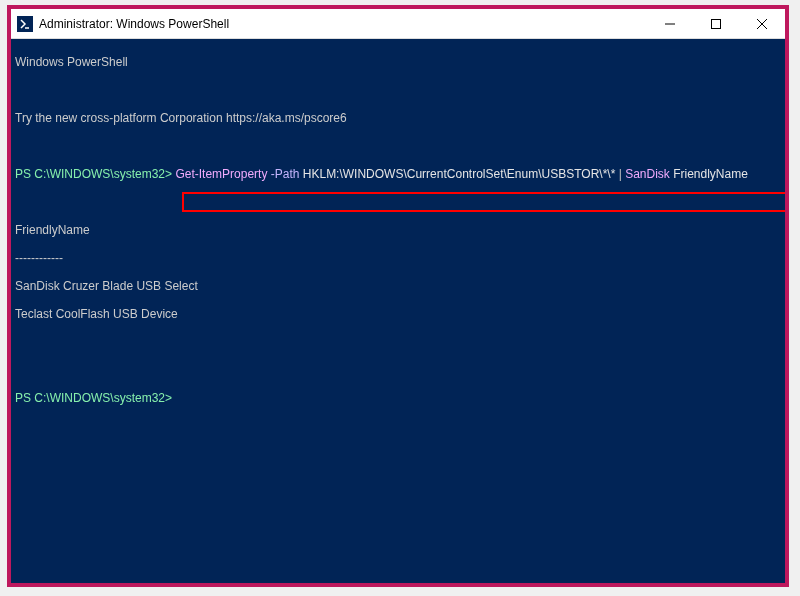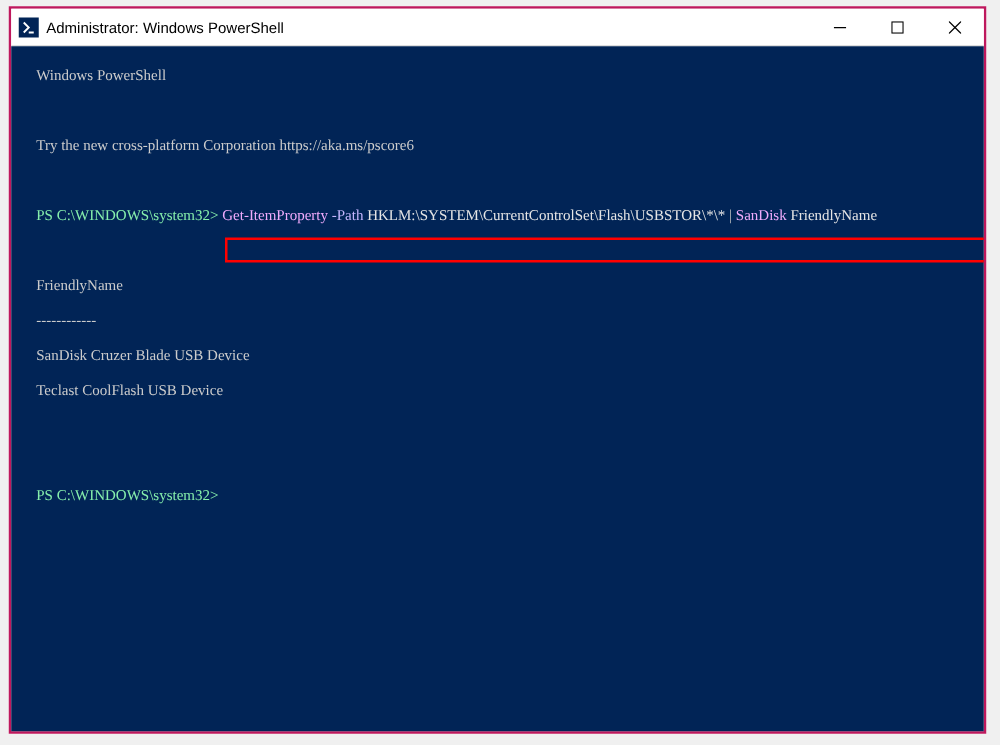--- a/index.html
+++ b/index.html
@@ -8,21 +8,21 @@
       height: 596px;
       font-family: "Segoe UI", Tahoma, sans-serif;
       background: #f0f0f0;
       overflow: hidden;
     }
     .window {
       position: absolute;
       top: 5px; left: 7px;
       width: 782px; height: 582px;
       background: #fff;
-      border: 2px solid #be185d;
+      border: 4px solid #be185d;
       display: flex;
       flex-direction: column;
     }
     .titlebar {
       height: 30px;
       background: #fff;
       display: flex;
       align-items: center;
       padding-left: 6px;
       border-bottom: 1px solid #ddd;
@@ -54,24 +54,24 @@
       background: transparent;
       border: none;
       font-family: inherit;
       color: #000;
     }
     .win-btn svg { stroke: #000; stroke-width: 1; fill: none; }
     .terminal {
       flex: 1;
       background: #012456;
       color: #cccccc;
-      font-family: Liberation Serif, serif;
+      font-family: Liberation Sans, sans-serif;
       font-size: 12px;
       line-height: 14px;
-      padding: 2px 20px;
+      padding: 2px 4px;
       letter-spacing: 0;
       overflow: hidden;
       white-space: pre;
     }
     .ln { display: block; min-height: 14px; }
     .cmdline { display: inline-block; position: relative; }
     .highlight-box {
       position: absolute;
       border: 2px solid #ff0000;
       pointer-events: none;
@@ -113,24 +113,24 @@
           </svg>
       </button>
     </div>
   </div>
 
   <div class="terminal" style="position:relative;">
 <span class="ln out">Windows PowerShell</span>
 <span class="ln"> </span>
 <span class="ln out">Try the new cross-platform Corporation https://aka.ms/pscore6</span>
 <span class="ln"> </span>
-<span class="ln"><span class="prompt">PS C:\WINDOWS\system32&gt;</span> <span class="cmdline" id="cmdline"><span class="tok-cmd">Get-ItemProperty</span> <span class="tok-param">-Path</span> <span class="tok-path">HKLM:\SYSTEM\CurrentControlSet\Flash\USBSTOR\*\*</span> <span class="tok-pipe">|</span> <span class="tok-cmd">SanDisk</span> <span class="tok-path">FriendlyName</span></span></span>
+<span class="ln"><span class="prompt">PS C:\WINDOWS\system32&gt;</span> <span class="cmdline" id="cmdline"><span class="tok-cmd">Get-ItemProperty</span> <span class="tok-param">-Path</span> <span class="tok-path">HKLM:\WINDOWS\CurrentControlSet\Enum\USBSTOR\*\*</span> <span class="tok-pipe">|</span> <span class="tok-cmd">SanDisk</span> <span class="tok-path">FriendlyName</span></span></span>
 <span class="ln"> </span>
 <span class="ln out">FriendlyName</span>
 <span class="ln out">------------</span>
-<span class="ln out">SanDisk Cruzer Blade USB Device</span>
+<span class="ln out">SanDisk Cruzer Blade USB Select</span>
 <span class="ln out">Teclast CoolFlash USB Device</span>
 <span class="ln"> </span>
 <span class="ln"> </span>
 <span class="ln"><span class="prompt">PS C:\WINDOWS\system32&gt;</span></span>
     <div id="hl" class="highlight-box" style="left: 171.406px; top: 153px; width: 676.75px; height: 20px;"></div>
   </div>
 </div>
 
 </body></html>

